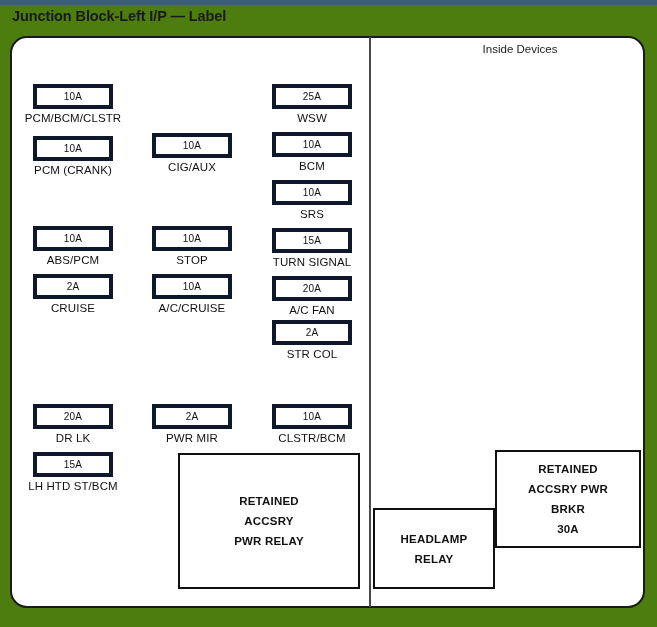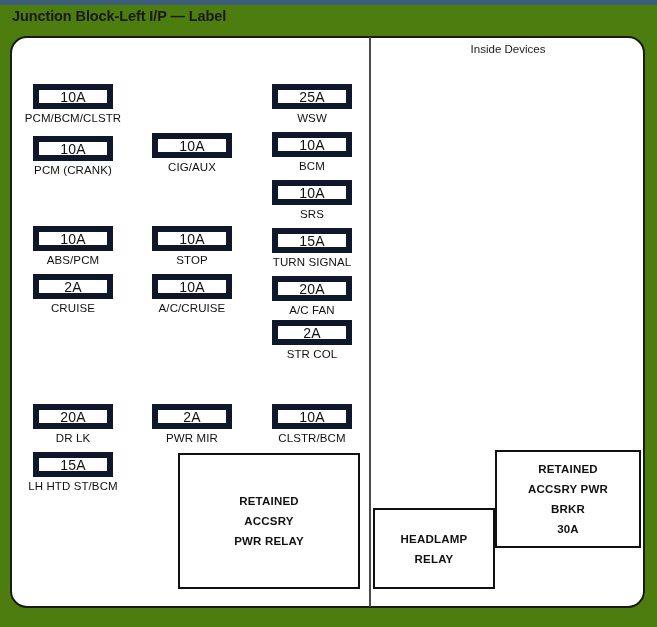--- a/index.html
+++ b/index.html
@@ -65,36 +65,36 @@
     color: #1a1a1a;
     white-space: nowrap;
     text-align: center;
   }
   #heading-outside {
     left: 12px;
     top: 43px;
     width: 357px;
   }
   #heading-inside {
-    left: 371px;
+    left: 383px;
     top: 43px;
     width: 274px;
   }
   
   .fuse {
     position: absolute;
     width: 80px;
   }
   .fuse-box {
     width: 80px;
     height: 25px;
-    border: 6px solid #0f172a;
+    border: 4px solid #0f172a;
     box-sizing: border-box;
     background: #ffffff;
-    font-size: 14px;
+    font-size: 10px;
     color: #111111;
     display: flex;
     align-items: center;
     justify-content: center;
     letter-spacing: 0.2px;
   }
   .fuse-label {
     width: 80px;
     text-align: center;
     font-size: 11.5px;

